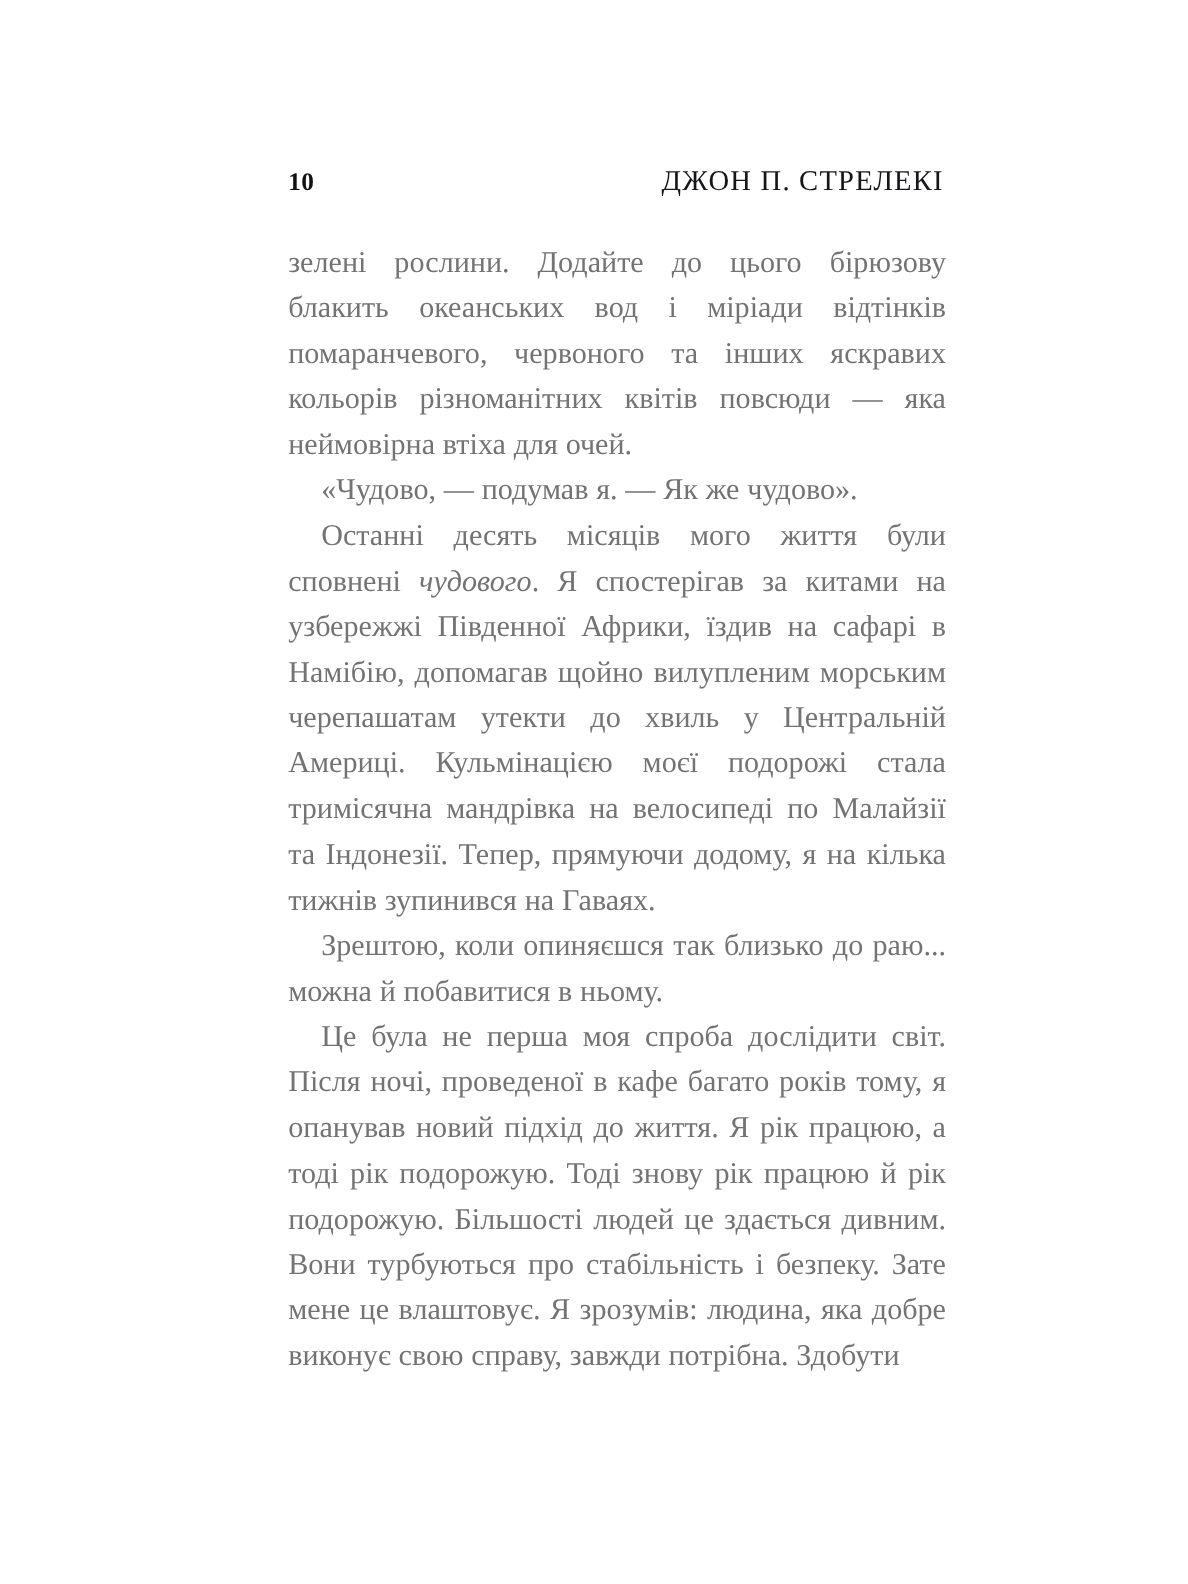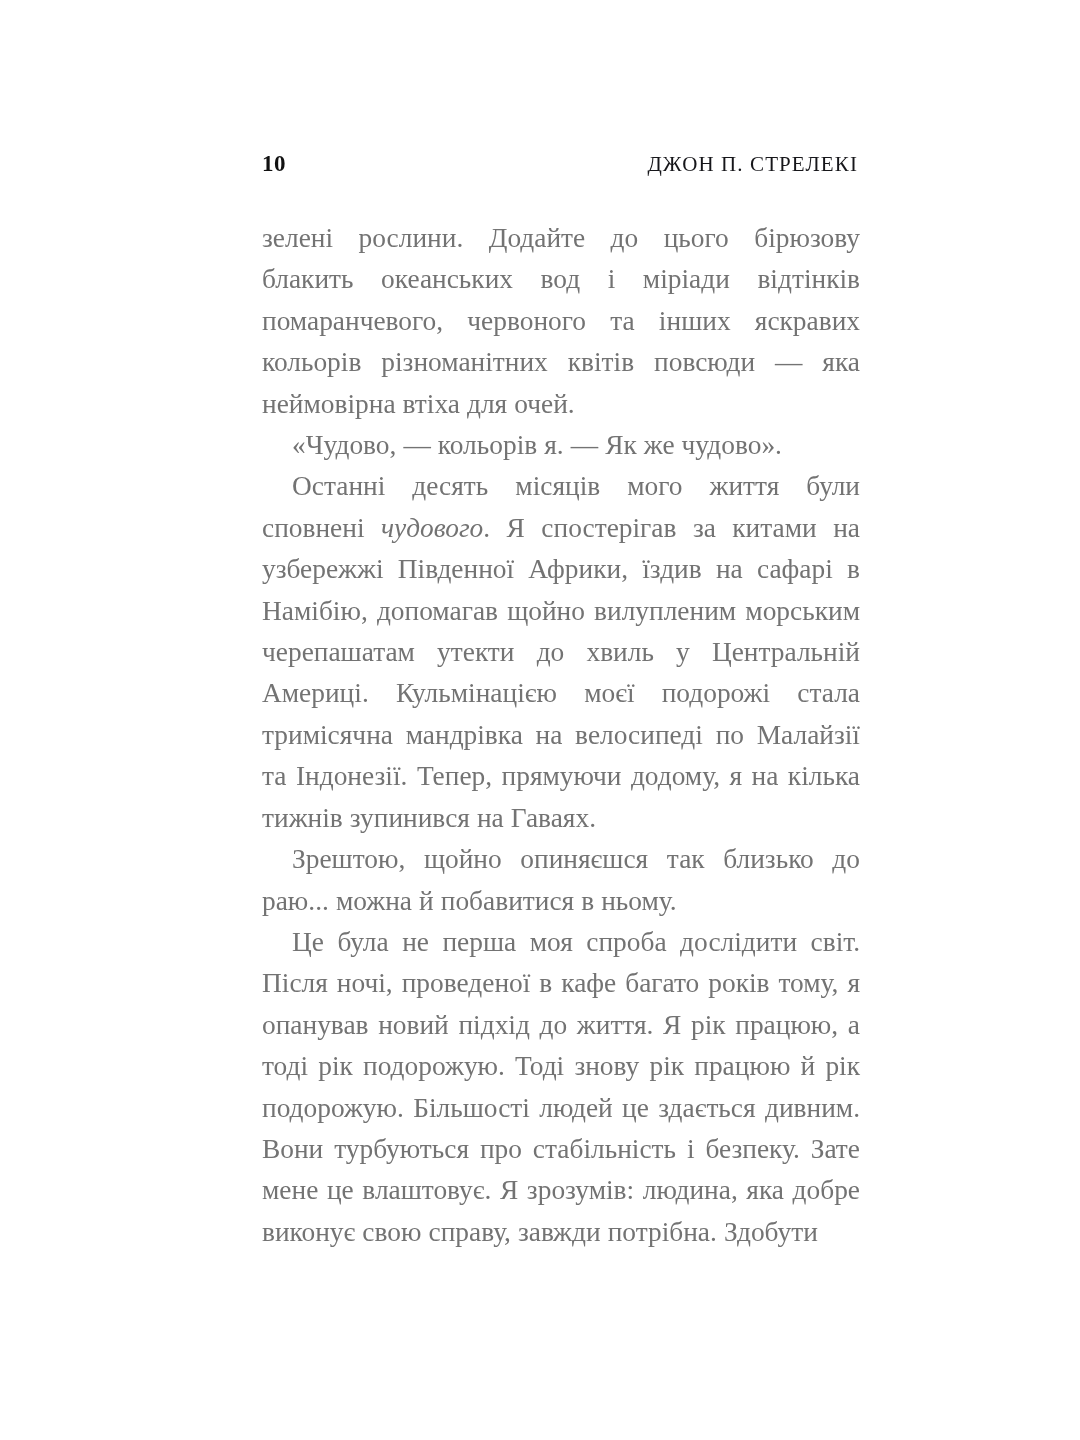--- a/index.html
+++ b/index.html
@@ -40,21 +40,21 @@
     font-weight: bold;
     font-size: 23px;
     letter-spacing: 0.4px;
     color: #111111;
     line-height: 1;
     text-align: right;
   }
   .author-line {
     font-family: "Liberation Serif", "DejaVu Serif", serif;
     font-weight: normal;
-    font-size: 21px;
+    font-size: 26px;
     letter-spacing: 1.1px;
     color: #16161a;
     line-height: 1;
     white-space: nowrap;
   }
 
   
   .text-block {
     position: absolute;
     left: 262px;
@@ -88,23 +88,23 @@
 
   <div class="running-head">
     <span class="folio">10</span>
     <span class="author-line">ДЖОН П. СТРЕЛЕКІ</span>
   </div>
 
   <div class="text-block">
 
     <p class="para">зелені рослини. Додайте до цього бірюзову блакить океанських вод і міріади відтінків помаранчевого, червоного та інших яскравих кольорів різноманітних квітів повсюди — яка неймовірна втіха для очей.</p>
 
-    <p class="para indent">«Чудово, — кольорів я. — Як же чудово».</p>
+    <p class="para indent">«Чудово, — подумав я. — Як же чудово».</p>
 
     <p class="para indent"><span>Останні десять місяців мого життя були сповнені </span><span class="em">чудового</span><span>. Я спостерігав за китами на узбережжі Південної Африки, їздив на сафарі в Намібію, допомагав щойно вилупленим морським черепашатам утекти до хвиль у Центральній Америці. Кульмінацією моєї подорожі стала тримісячна мандрівка на велосипеді по Малайзії та Індонезії. Тепер, прямуючи додому, я на кілька тижнів зупинився на Гаваях.</span></p>
 
-    <p class="para indent">Зрештою, щойно опиняєшся так близько до раю... можна й побавитися в ньому.</p>
+    <p class="para indent">Зрештою, коли опиняєшся так близько до раю... можна й побавитися в ньому.</p>
 
     <p class="para indent">Це була не перша моя спроба дослідити світ. Після ночі, проведеної в кафе багато років тому, я опанував новий підхід до життя. Я рік працюю, а тоді рік подорожую. Тоді знову рік працюю й рік подорожую. Більшості людей це здається дивним. Вони турбуються про стабільність і безпеку. Зате мене це влаштовує. Я зрозумів: людина, яка добре виконує свою справу, завжди потрібна. Здобути</p>
 
   </div>
 
 </div>
 
 </body></html>

